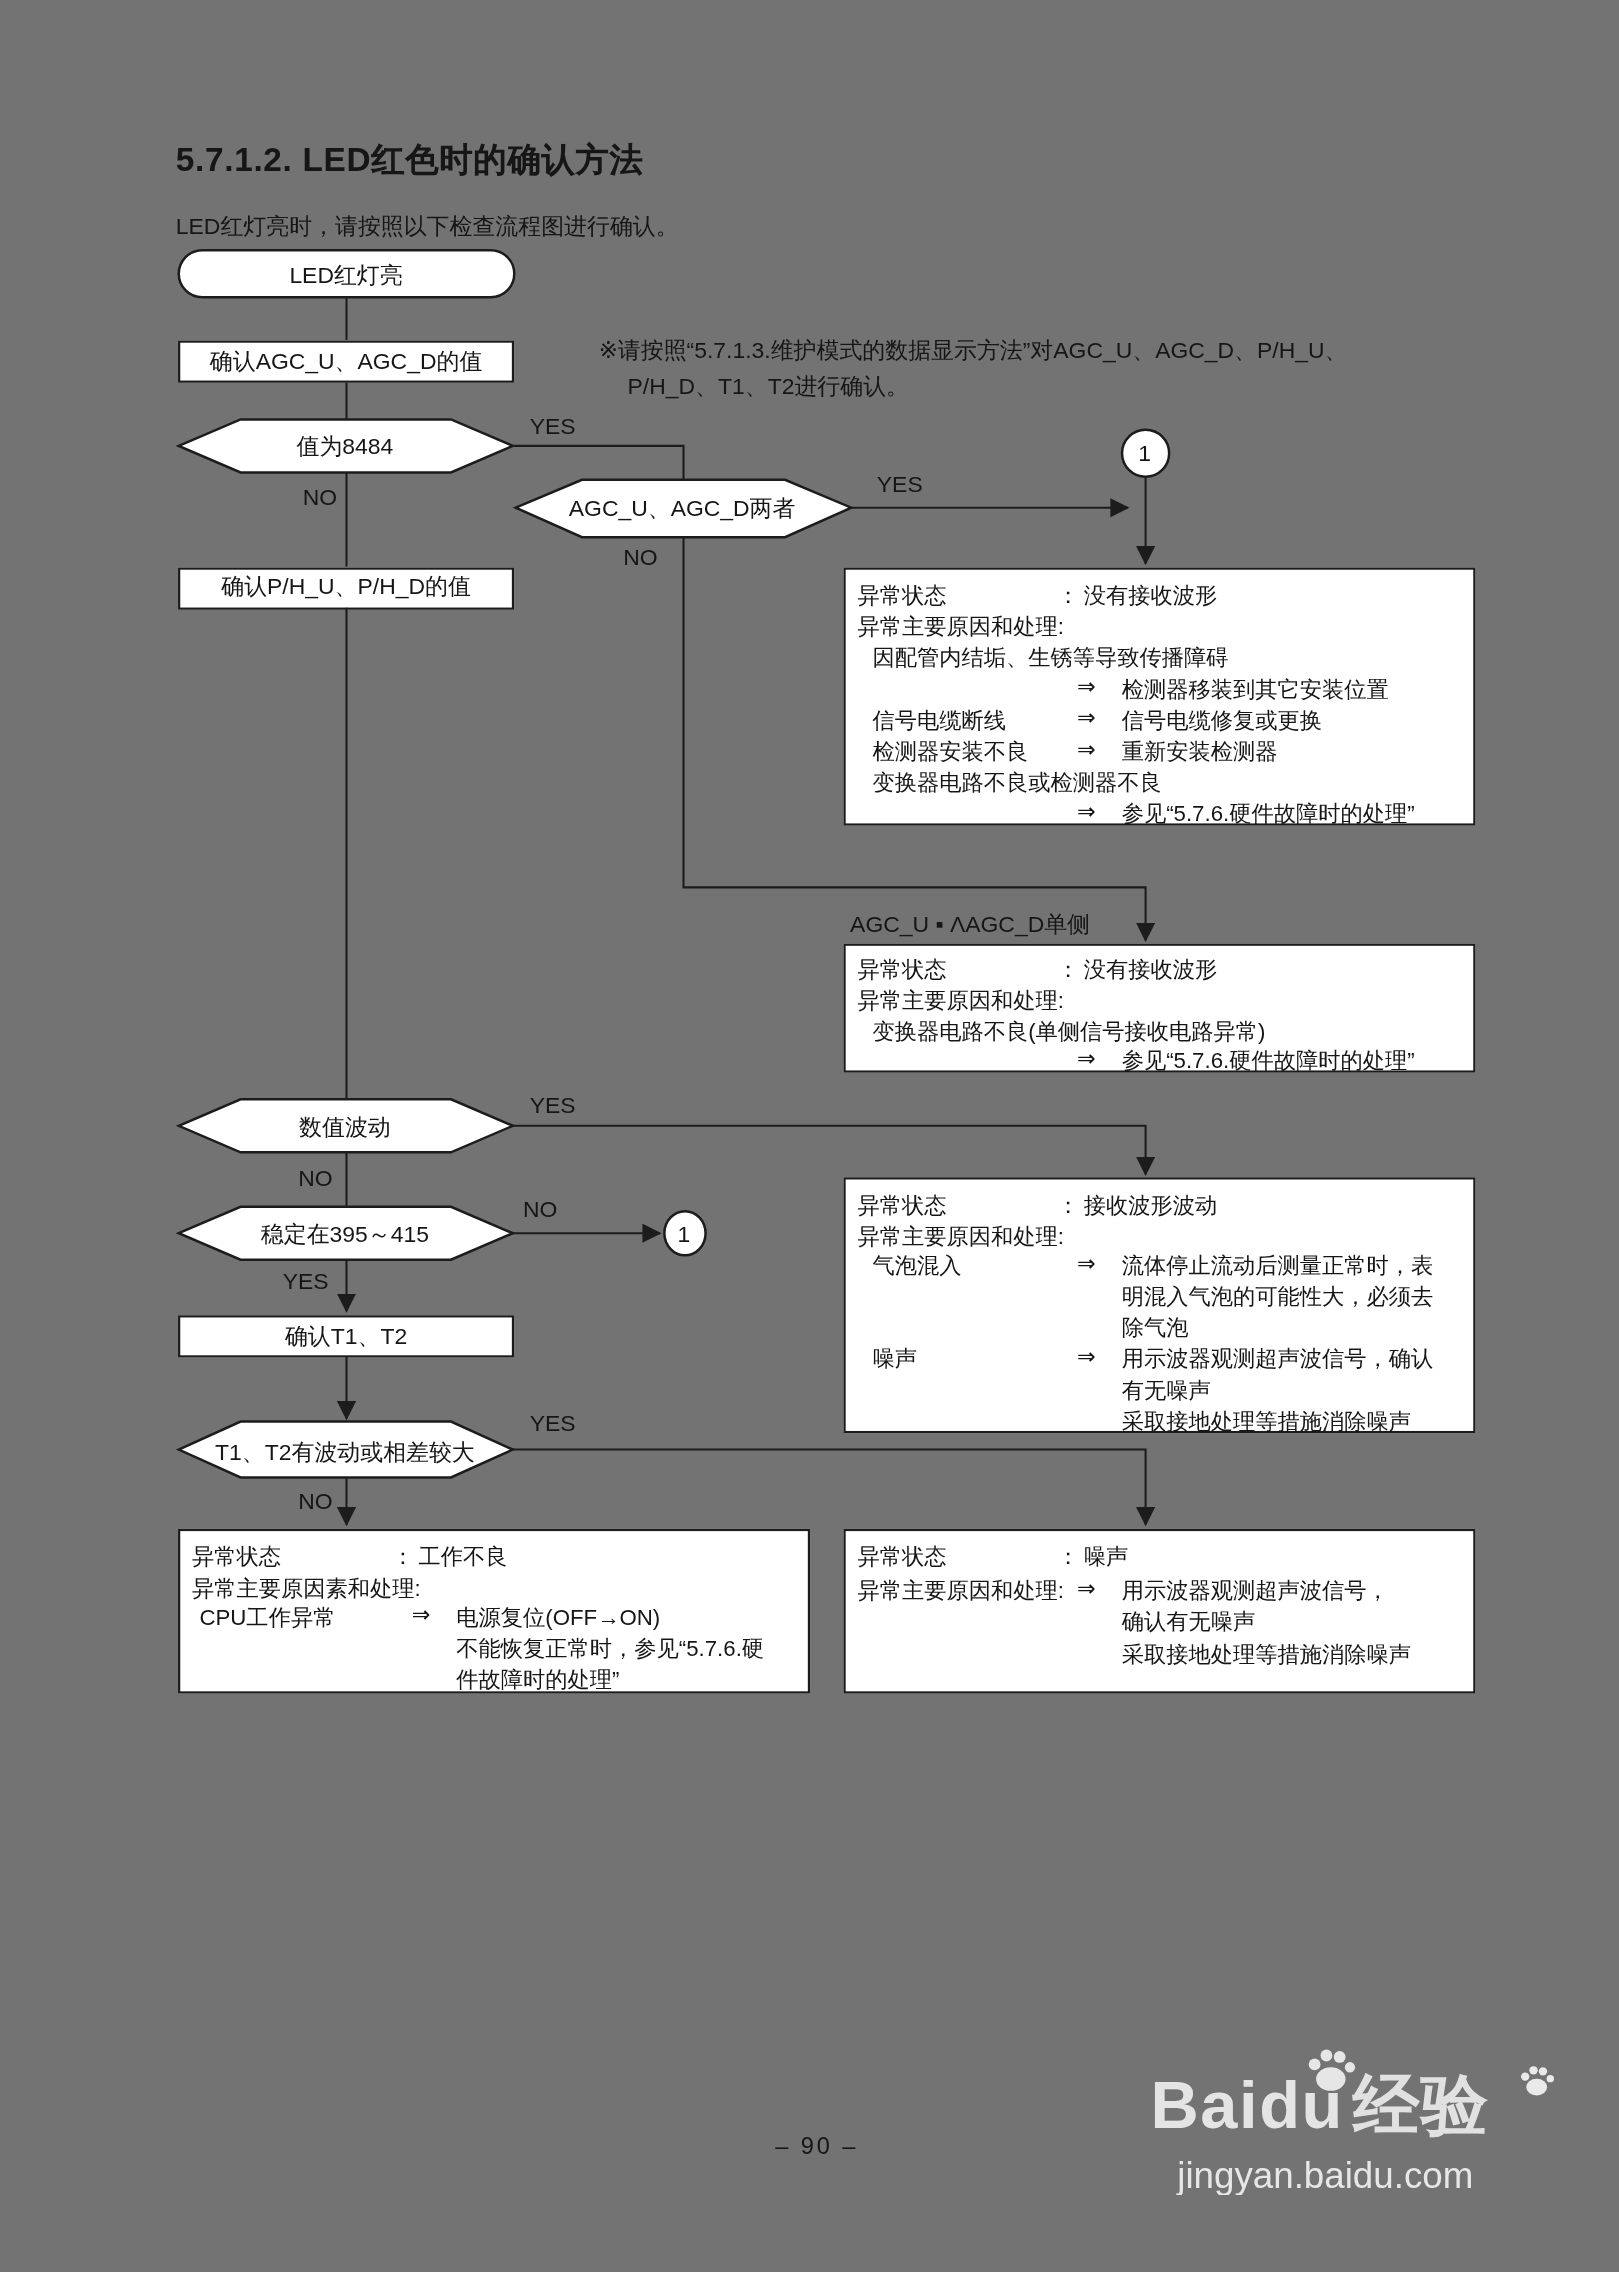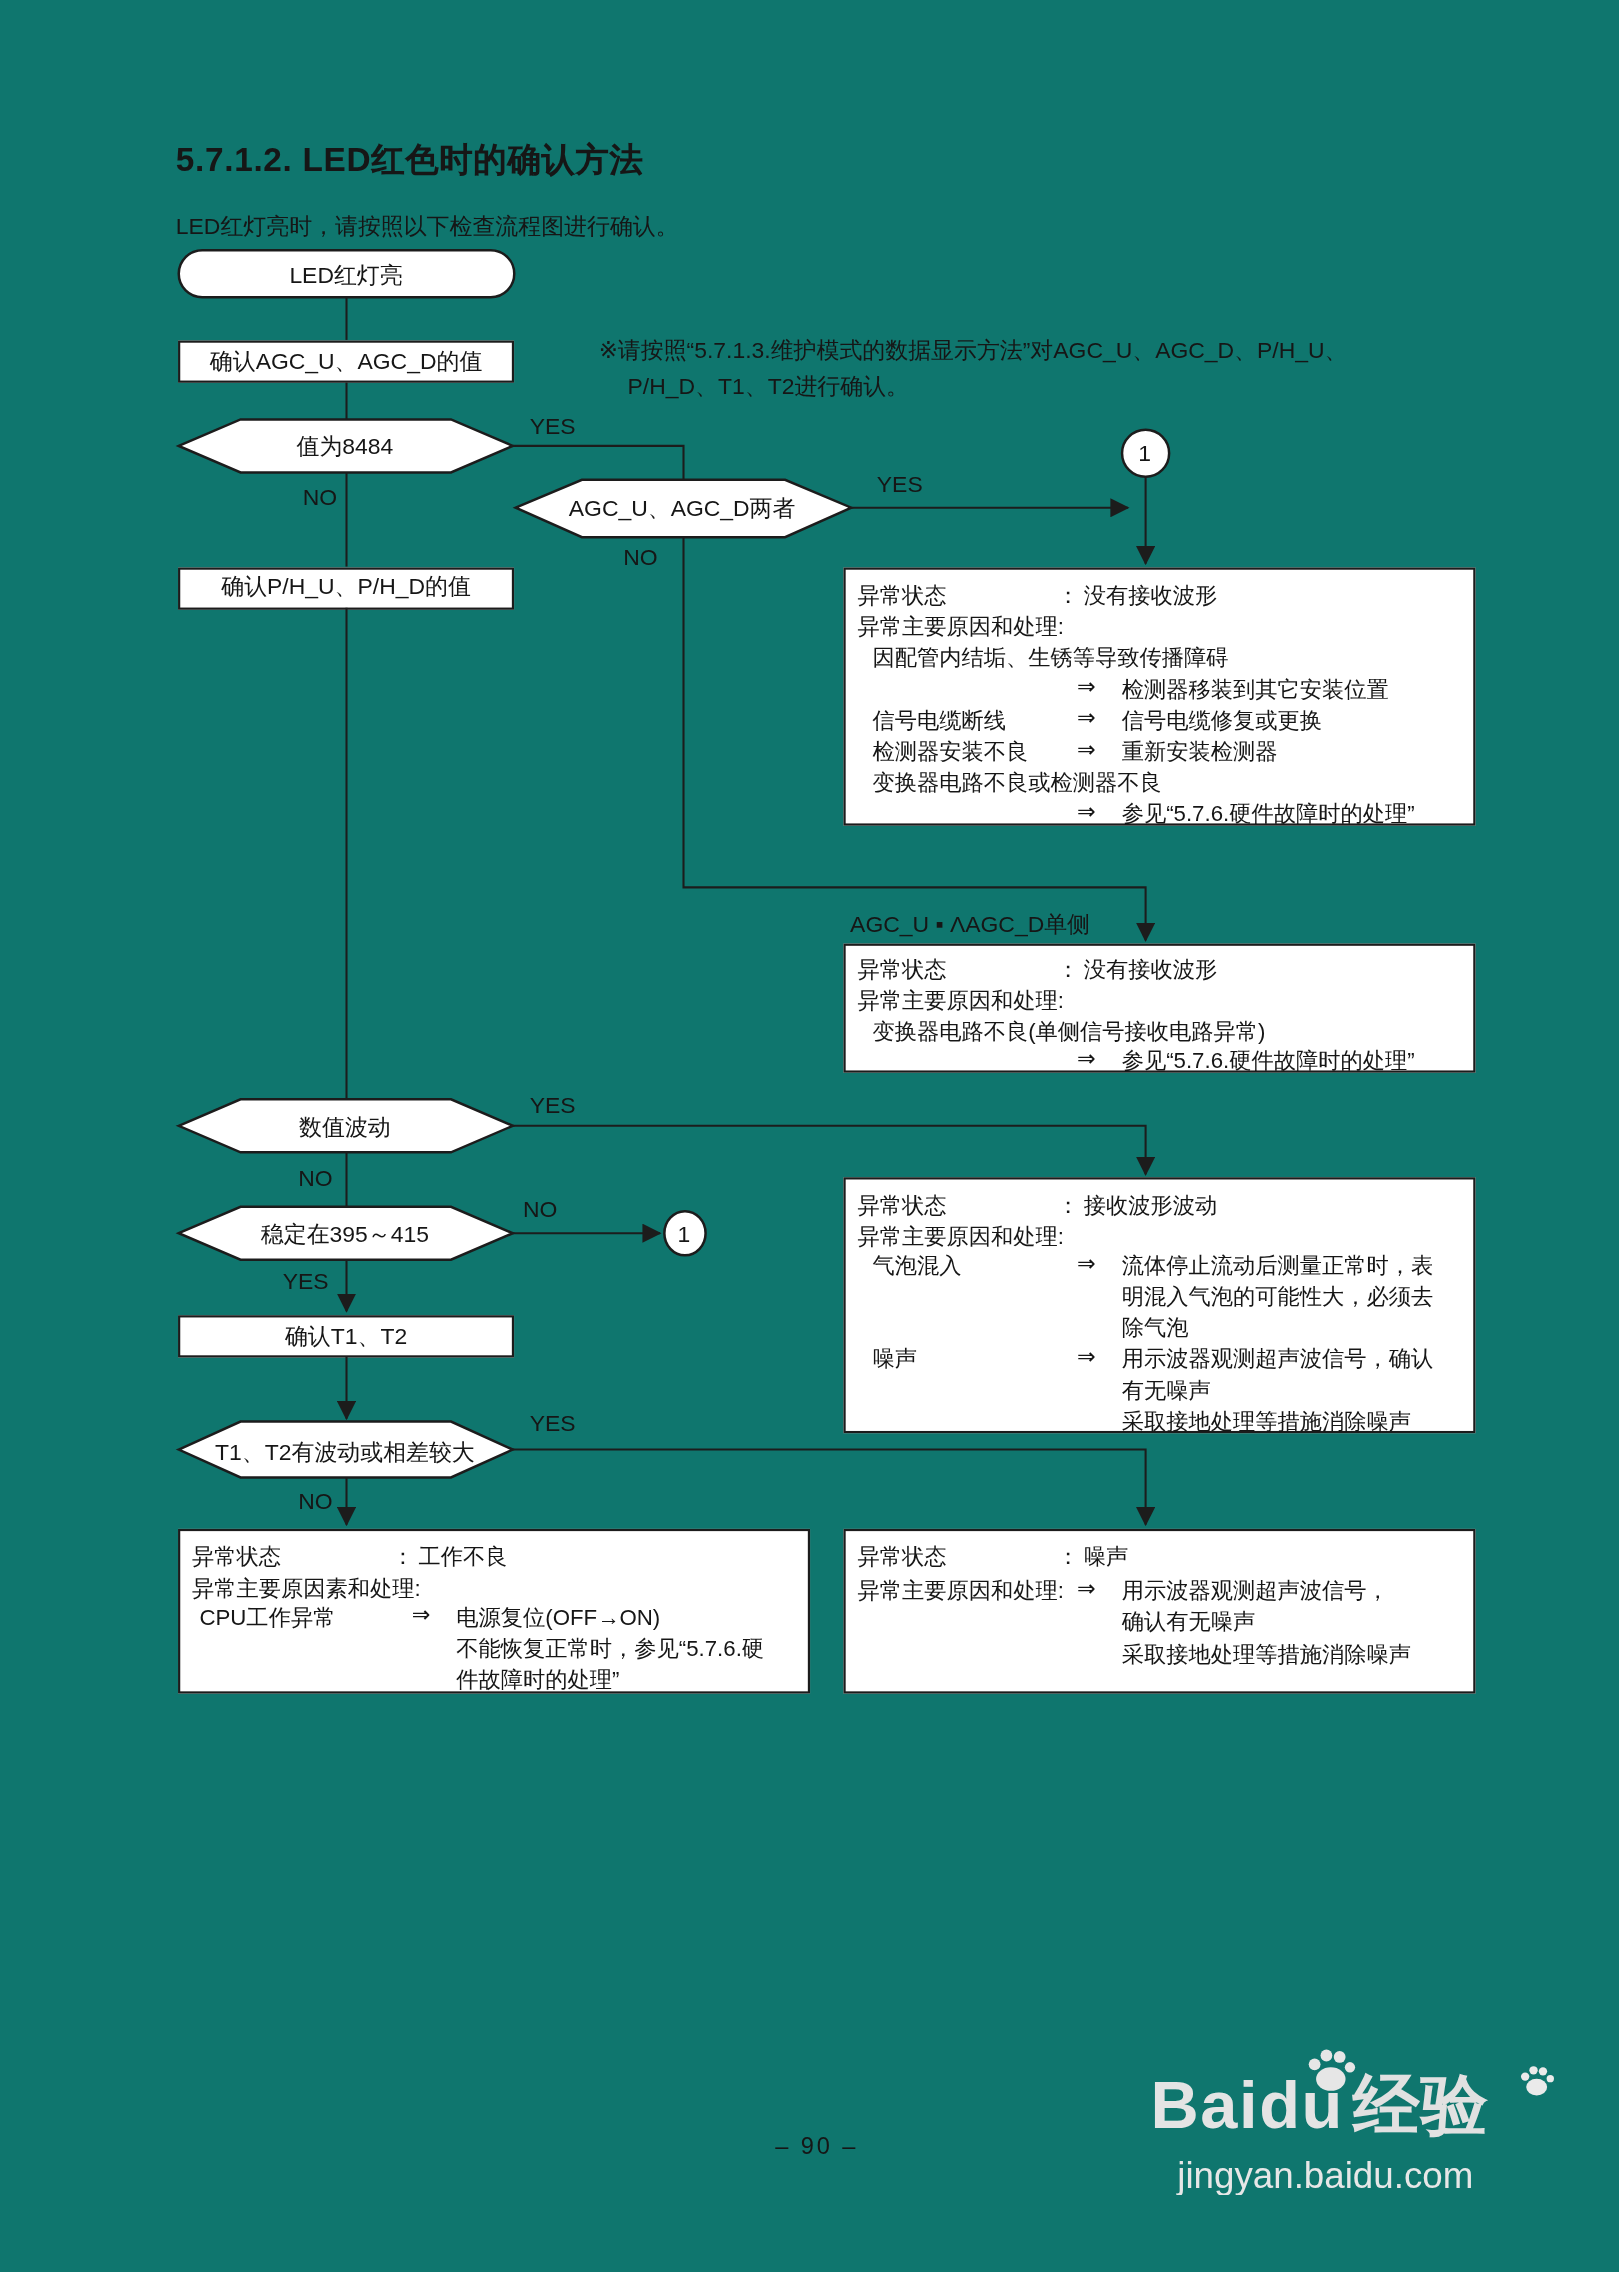--- a/index.html
+++ b/index.html
@@ -1,16 +1,16 @@
 <!DOCTYPE html>
 <html style="font-size:10.6px"><head>
 <meta charset="utf-8">
 <style>
   html,body{margin:0;padding:0;background:#ffffff;}
-  .viewport{position:relative;width:1619px;height:2273px;background:#0f766e;overflow:hidden;}
+  .viewport{position:relative;width:1619px;height:2273px;background:#737373;overflow:hidden;}
   .stage{position:absolute;left:0;top:0;width:728px;height:1021px;
          transform:scale(2.22545);transform-origin:0 0;
          font-family:"Liberation Sans","DejaVu Sans",sans-serif;color:#161616;}
   .doc-title{position:absolute;left:79px;top:63px;font-size:15px;font-weight:bold;white-space:nowrap;letter-spacing:0.3px;}
   .doc-subtitle{position:absolute;left:79px;top:95px;font-size:10.3px;white-space:nowrap;}
   .note-line{position:absolute;font-size:10.3px;white-space:nowrap;}
   .flow-svg{position:absolute;left:0;top:0;z-index:3;pointer-events:none;}
   .node-label{position:absolute;font-size:10.3px;text-align:center;white-space:nowrap;z-index:4;}
   .lbl{position:absolute;font-size:10.3px;white-space:nowrap;z-index:4;}
   .snode{position:absolute;border:1.1px solid #1c1c1c;background:#fff;box-sizing:border-box;

